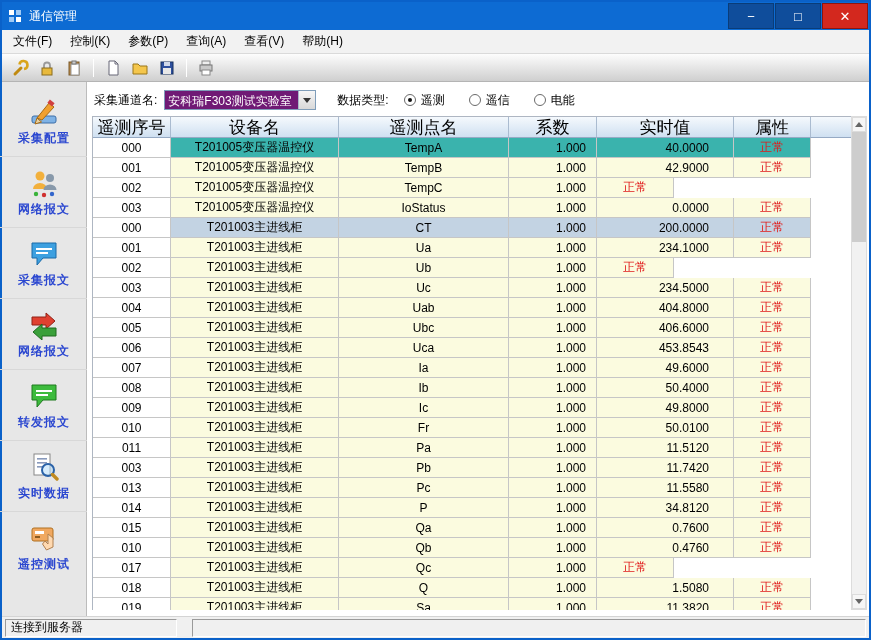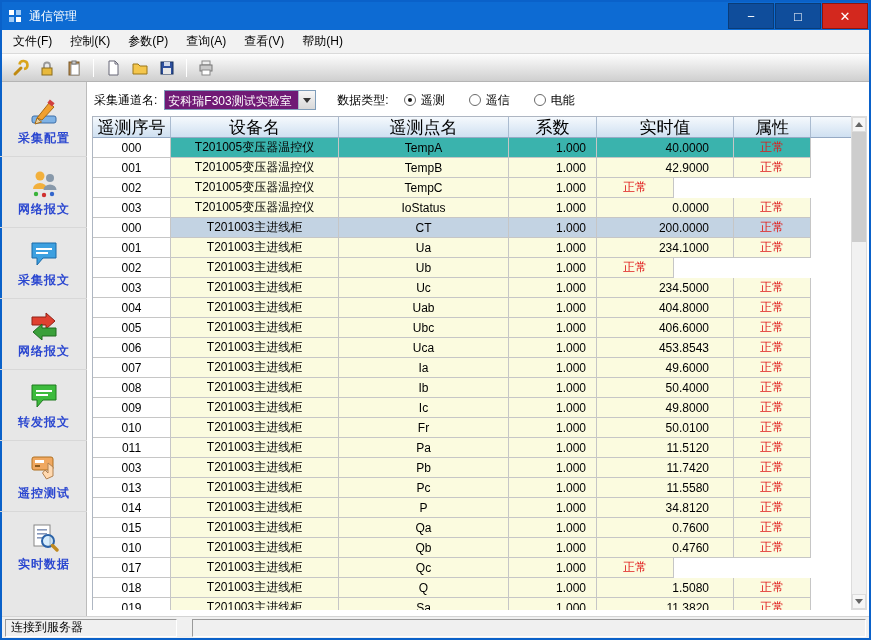--- a/index.html
+++ b/index.html
@@ -200,37 +200,37 @@
       <div class="side-item">
         <svg width="30" height="30" viewBox="0 0 30 30">
             <path d="M3 4 h24 v15 h-13 l-6 7 v-7 h-5 z" fill="#3dbb3d" stroke="#1f7a1f"></path>
             <rect x="7" y="9" width="16" height="2" fill="#fff"></rect>
             <rect x="7" y="13" width="12" height="2" fill="#fff"></rect>
           </svg>
         <span class="side-label">转发报文</span>
       </div>
       <div class="side-item">
         <svg width="30" height="30" viewBox="0 0 30 30">
-            <rect x="3" y="5" width="21" height="13" rx="2" fill="#f0a860" stroke="#b07020"></rect>
-            <rect x="6" y="8" width="9" height="3" fill="#fff"></rect>
-            <rect x="6" y="13" width="5" height="2" fill="#8a5a20"></rect>
-            <path d="M19 11 v10 l-3 -3 -2.5 3 4 6 6.5 -3 0 -9 z" fill="#ffd9b0" stroke="#b08050"></path>
-          </svg>
-        <span class="side-label">遥控测试</span>
-      </div>
-      <div class="side-item">
-        <svg width="30" height="30" viewBox="0 0 30 30">
             <rect x="5" y="2" width="16" height="21" fill="#fff" stroke="#888"></rect>
             <rect x="8" y="6" width="10" height="1.6" fill="#8899bb"></rect>
             <rect x="8" y="10" width="10" height="1.6" fill="#8899bb"></rect>
             <rect x="8" y="14" width="7" height="1.6" fill="#8899bb"></rect>
             <circle cx="19" cy="18" r="6" fill="rgba(180,220,250,0.55)" stroke="#2a62a8" stroke-width="2"></circle>
             <path d="M23.5 22.5 L28 27" stroke="#c08a20" stroke-width="3.4" stroke-linecap="round"></path>
           </svg>
         <span class="side-label">实时数据</span>
+      </div>
+      <div class="side-item">
+        <svg width="30" height="30" viewBox="0 0 30 30">
+            <rect x="3" y="5" width="21" height="13" rx="2" fill="#f0a860" stroke="#b07020"></rect>
+            <rect x="6" y="8" width="9" height="3" fill="#fff"></rect>
+            <rect x="6" y="13" width="5" height="2" fill="#8a5a20"></rect>
+            <path d="M19 11 v10 l-3 -3 -2.5 3 4 6 6.5 -3 0 -9 z" fill="#ffd9b0" stroke="#b08050"></path>
+          </svg>
+        <span class="side-label">遥控测试</span>
       </div>
     </div>
 
     <div class="content">
 
       <div class="channel-bar">
         <span>采集通道名:</span>
         <div class="combo">
           <span class="combo-text">安科瑞F303测试实验室</span>
           <span class="combo-btn">

